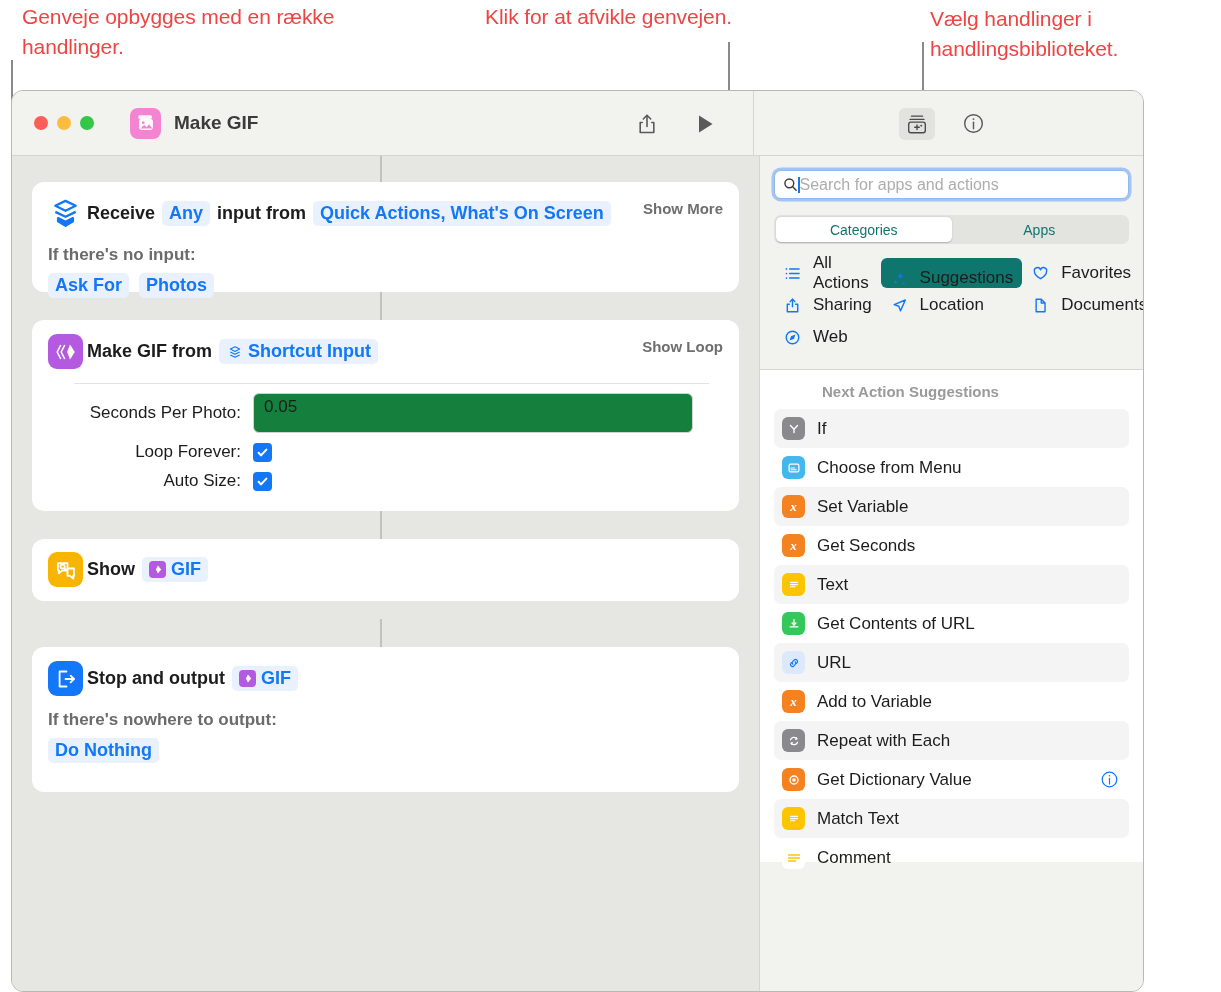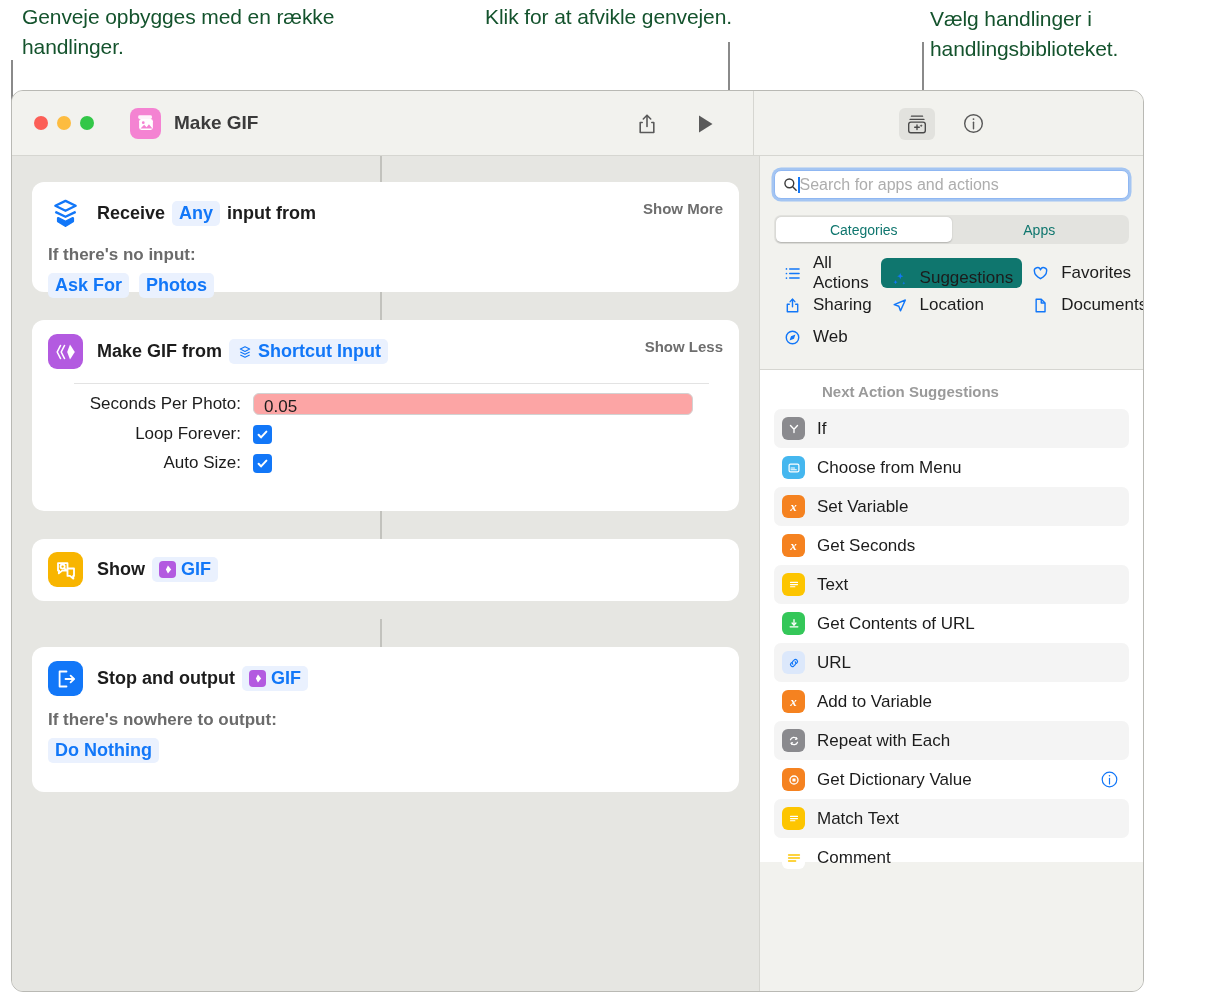--- a/index.html
+++ b/index.html
@@ -9,21 +9,21 @@
     font-family: "Liberation Sans", sans-serif;
     overflow: hidden;
   }
   #root { position: relative; width: 1221px; height: 992px; }
 
   
   .annot {
     position: absolute;
     font-size: 21px;
     line-height: 30px;
-    color: #14532d;
+    color: #ef4444;
     letter-spacing: -0.1px;
   }
   .annot-left  { left: 22px;  top: 2px;  width: 360px; text-align: left; }
   .annot-mid   { left: 480px; top: 2px;  width: 252px; text-align: right; }
   .annot-right { left: 930px; top: 4px;  width: 290px; text-align: left; }
 
   .leader {
     position: absolute;
     width: 2px;
     background: #8a8a8a;
@@ -111,21 +111,21 @@
     display: flex; align-items: center;
     padding: 14px 16px 0 16px;
     position: relative;
   }
   .act-icon {
     width: 35px; height: 35px; border-radius: 9px;
     display: flex; align-items: center; justify-content: center;
     flex: none;
   }
   .act-text {
-    margin-left: 14px;
+    margin-left: 4px;
     font-size: 18px; font-weight: bold; color: #1c1c1c;
     display: flex; align-items: center; flex-wrap: wrap; gap: 7px; text-align: right;
   }
   .token {
     background: #eaf1fe; color: #1277f8;
     border-radius: 5px; padding: 2px 7px;
     font-size: 18px; font-weight: bold;
     display: inline-flex; align-items: center; gap: 5px;
   }
   .showmore {
@@ -145,23 +145,23 @@
   .form-row {
     display: flex; align-items: center;
     padding: 9px 16px 0 16px;
   }
   .form-label {
     width: 205px; text-align: right;
     font-size: 17px; color: #1c1c1c;
     padding-right: 12px;
   }
   .form-input {
-    flex: 1; height: 22px;
+    flex: 1; height: 40px;
     border: 1px solid #d2d2d2; border-radius: 6px;
-    background: #fca5a5;
+    background: #15803d;
     font-size: 17px; color: #1c1c1c;
     padding: 0 10px; line-height: 26px;
     margin-right: 30px;
   }
   .checkbox {
     width: 19px; height: 19px; border-radius: 4px;
     background: #1277f8;
     display: flex; align-items: center; justify-content: center;
   }
 
@@ -323,20 +323,21 @@
               <svg width="33" height="33" viewBox="0 0 24 24" fill="none" stroke="#1277f8" stroke-width="1.7">
                 <path d="M12 2.8L4.6 6.4 12 10l7.4-3.6z" stroke-linejoin="round"></path>
                 <path d="M4.6 10.8L12 14.4l7.4-3.6" stroke-linejoin="round"></path>
                 <path d="M6.6 15.4l5.4 2.6 5.4-2.6v2.2L12 21l-5.4-3.4z" fill="#1277f8" stroke-linejoin="round"></path>
               </svg>
             </div>
             <div class="act-text">
               <span>Receive</span>
               <span class="token">Any</span>
               <span>input from</span>
+              <span class="token">Quick Actions, What's On Screen</span>
             </div>
             <div class="showmore">Show More</div>
           </div>
           <div class="sub-label">If there's no input:</div>
           <div class="sub-tokens">
             <span class="token">Ask For</span>
             <span class="token">Photos</span>
           </div>
         </div>
 
@@ -355,21 +356,21 @@
                 <span class="mini-ico" style="background:transparent;">
                   <svg width="14" height="14" viewBox="0 0 24 24" fill="none" stroke="#1277f8" stroke-width="2">
                     <path d="M12 3L4 7l8 4 8-4z" stroke-linejoin="round"></path>
                     <path d="M4 12l8 4 8-4" stroke-linejoin="round"></path>
                     <path d="M4 17l8 4 8-4" stroke-linejoin="round"></path>
                   </svg>
                 </span>
                 <span>Shortcut Input</span>
               </span>
             </div>
-            <div class="showmore">Show Less</div>
+            <div class="showmore">Show Loop</div>
           </div>
 
           <div class="divider"></div>
 
           <div class="form-row">
             <div class="form-label">Seconds Per Photo:</div>
             <div class="form-input">0.05</div>
           </div>
           <div class="form-row">
             <div class="form-label">Loop Forever:</div>

